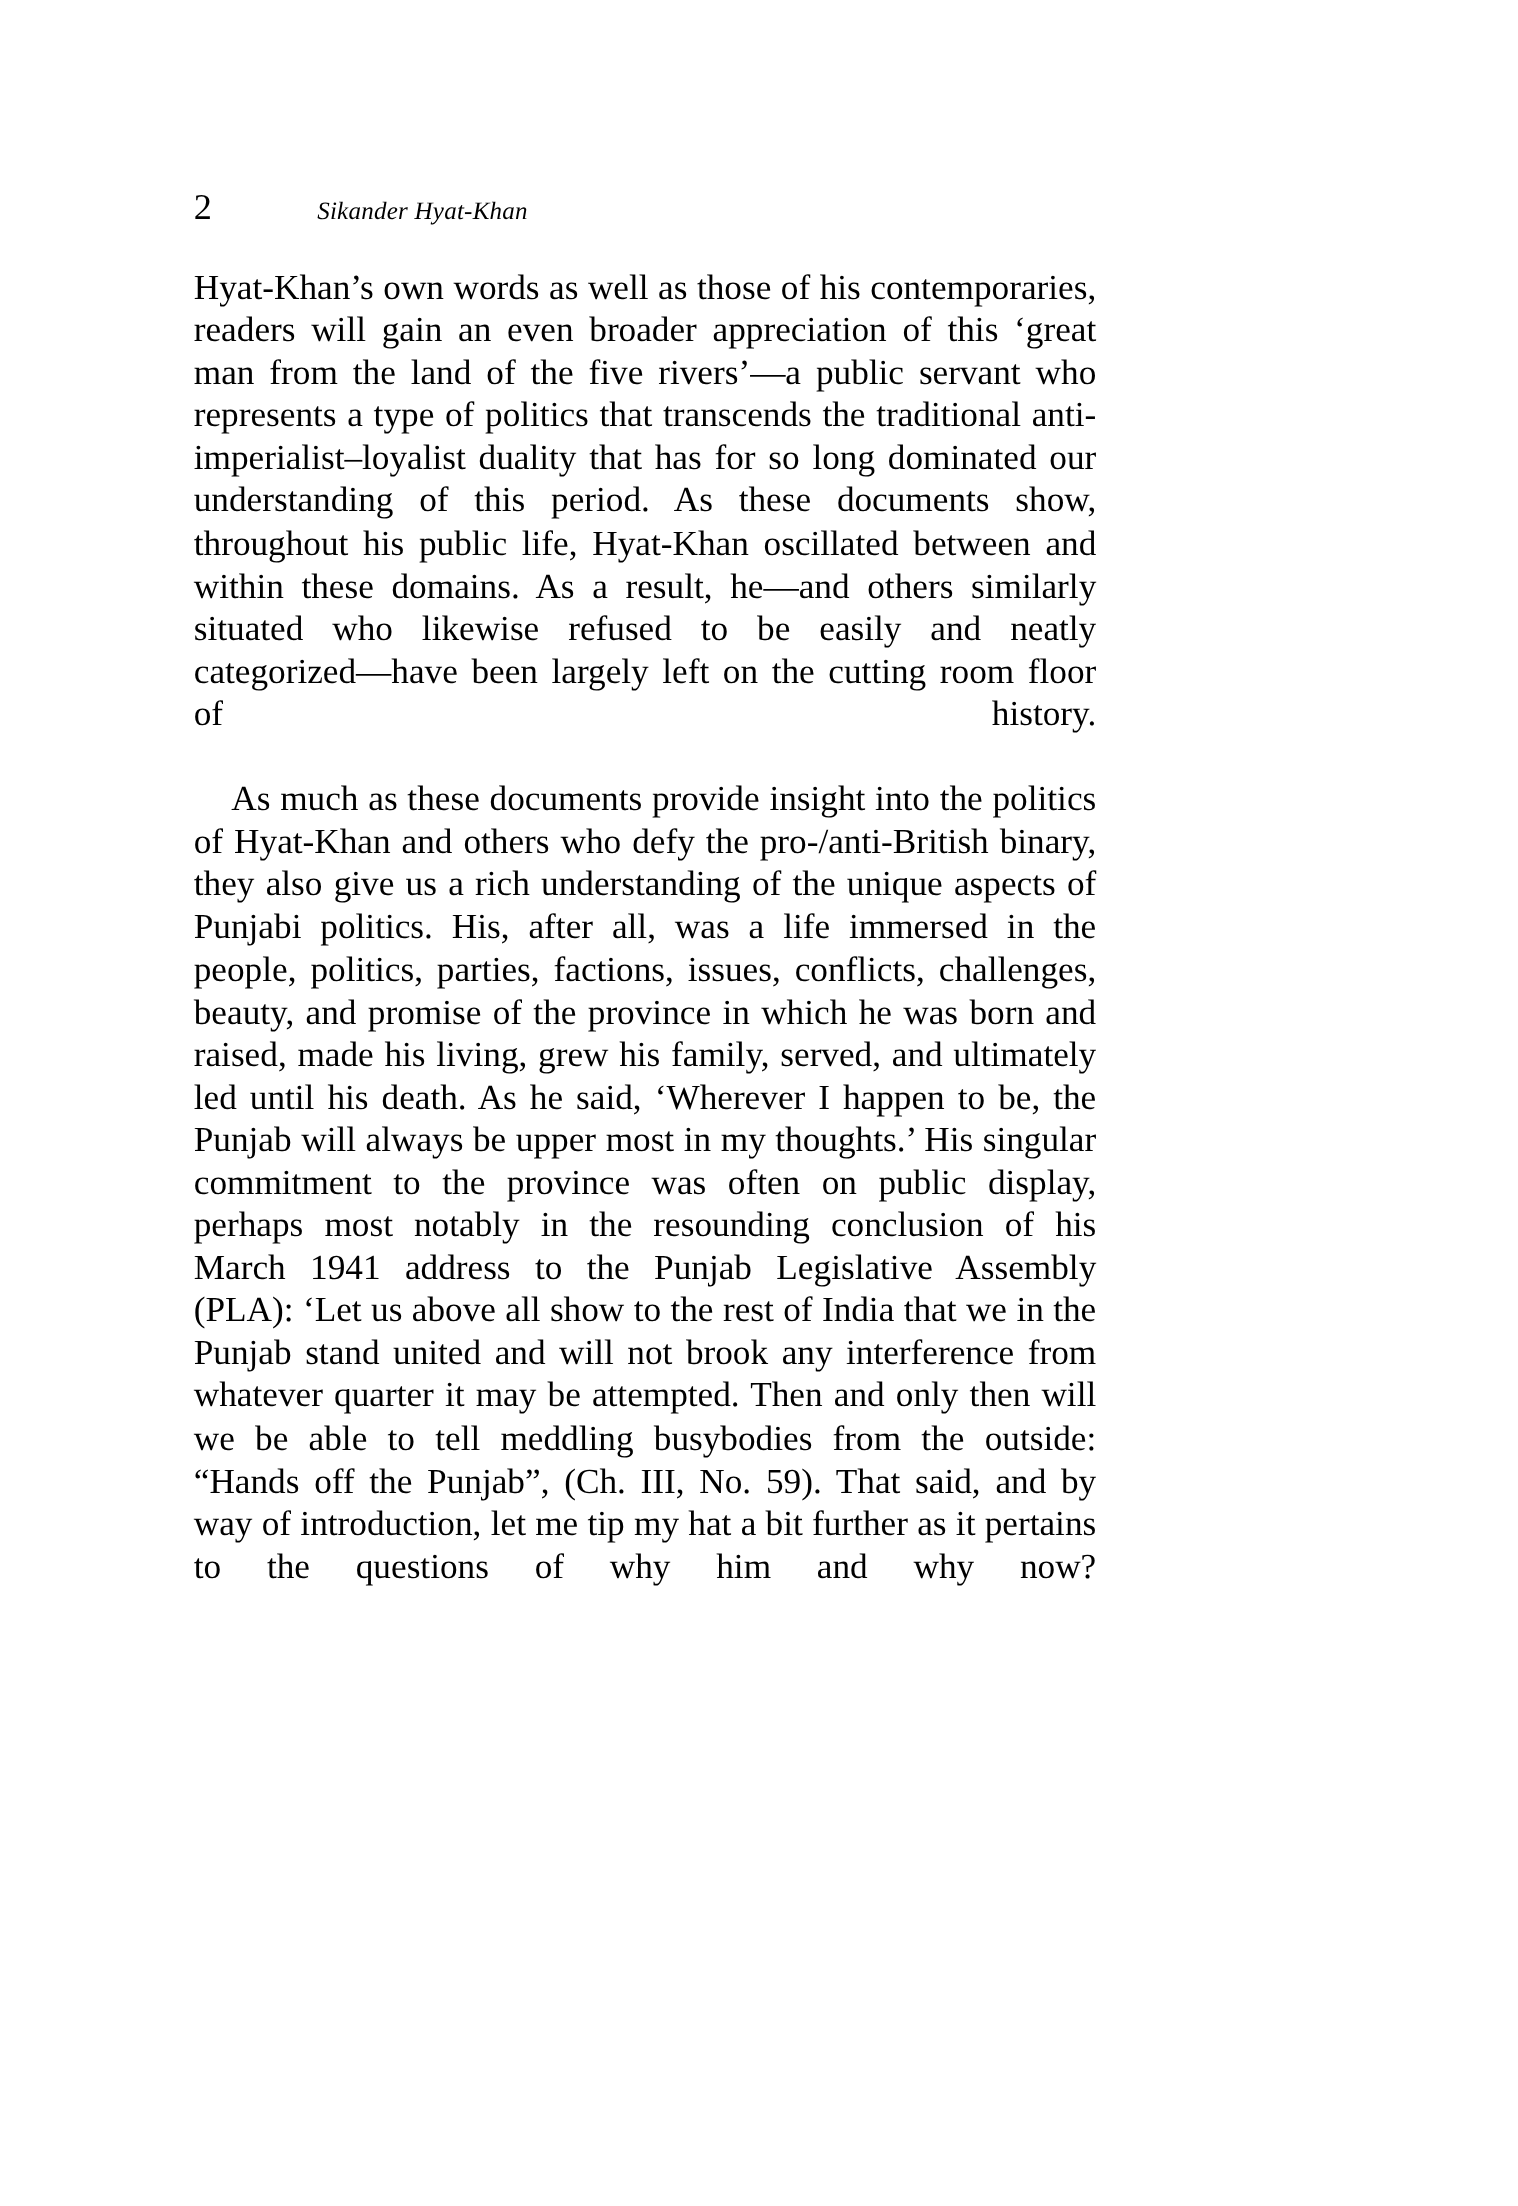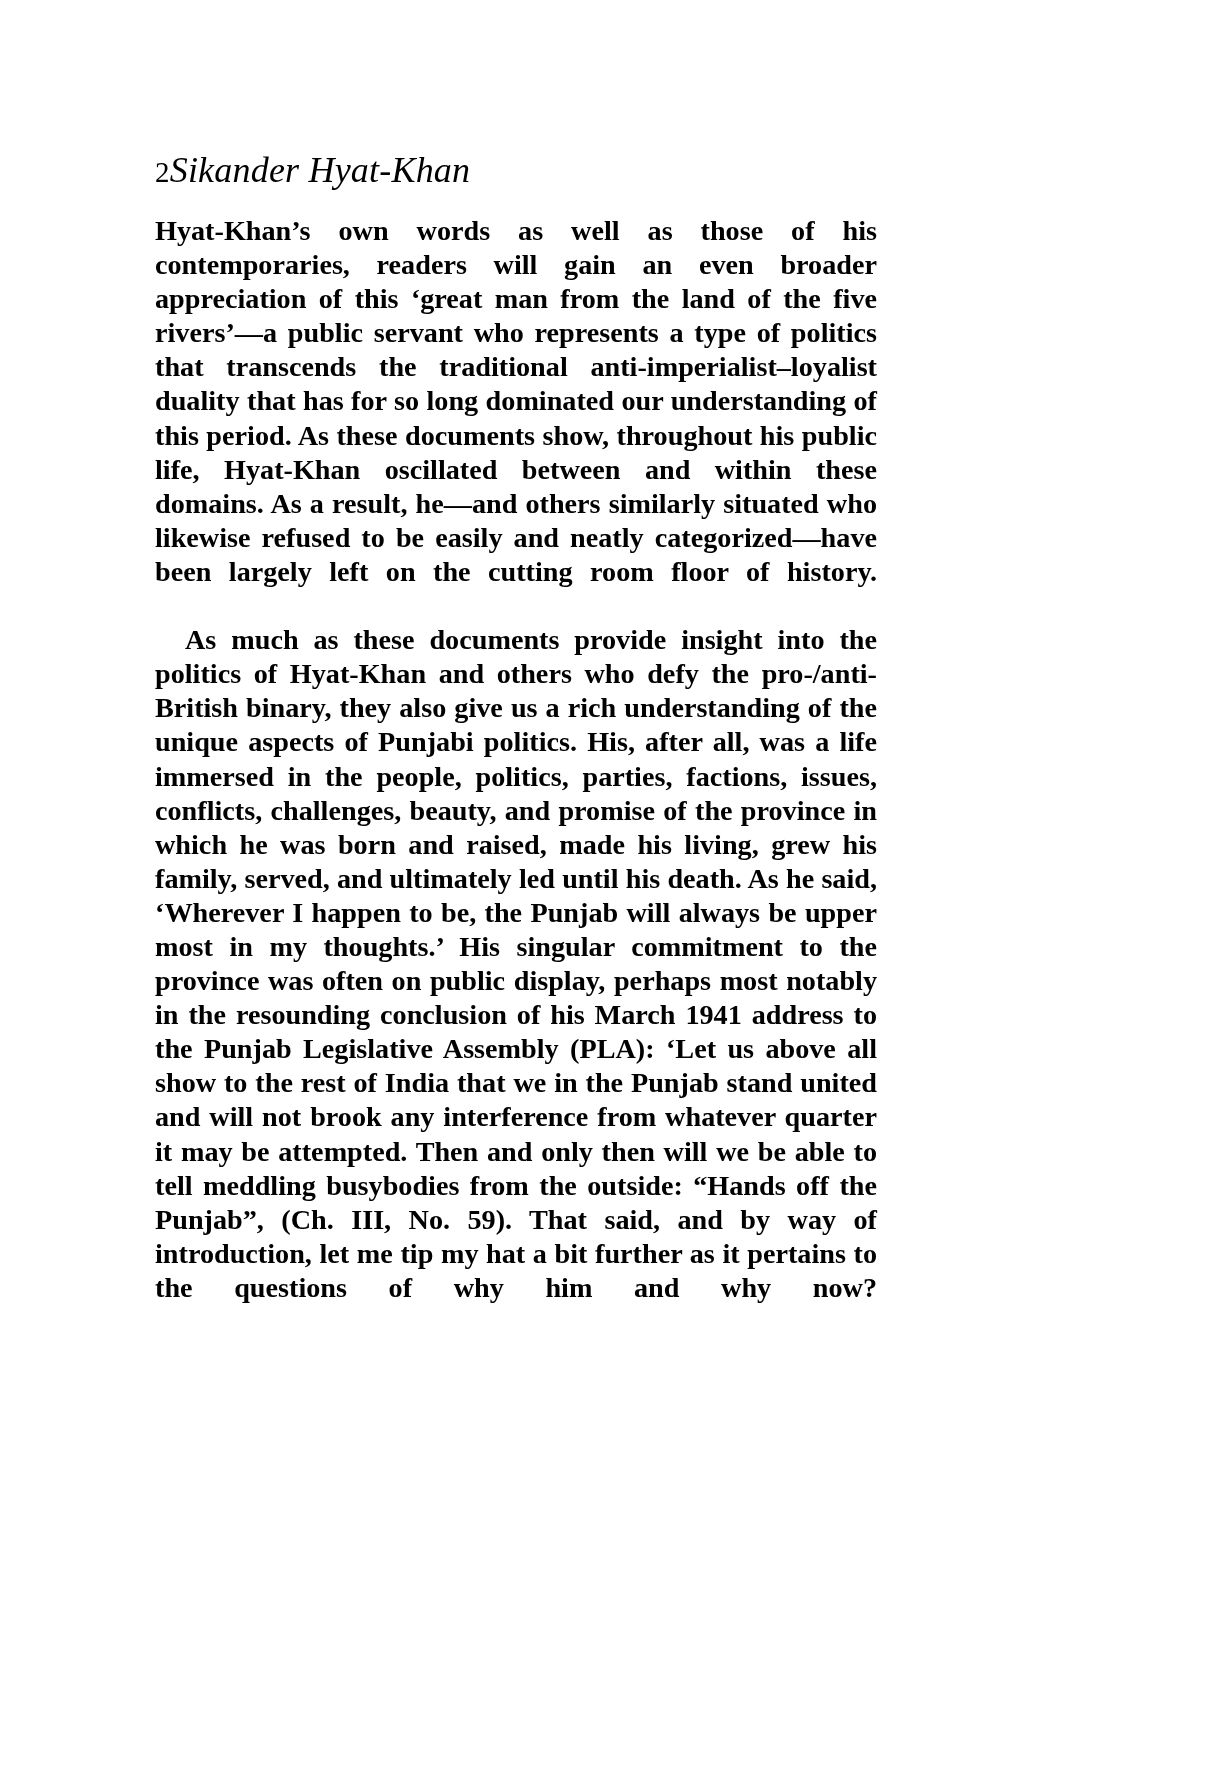--- a/index.html
+++ b/index.html
@@ -33,34 +33,34 @@
     display: flex;
     align-items: baseline;
   }
   .folio {
     font-size: 29px;
     line-height: 1;
     font-style: normal;
     letter-spacing: 0.2px;
   }
   .head-title {
-    font-size: 36px;
+    margin-left: 84px;
+    font-size: 20px;
     line-height: 1;
     font-style: italic;
     letter-spacing: 0.2px;
     text-align: right;
   }
 
   
   .textblock {
     position: absolute;
     left: 155px;
     top: 214px;
     width: 722px;
-    font-weight: bold;
   }
 
   .para {
     margin: 0;
     font-size: 28.2px;
     line-height: 34.1px;
     text-align: justify;
     text-justify: inter-word;
     hyphens: none;
     -webkit-hyphens: none;

